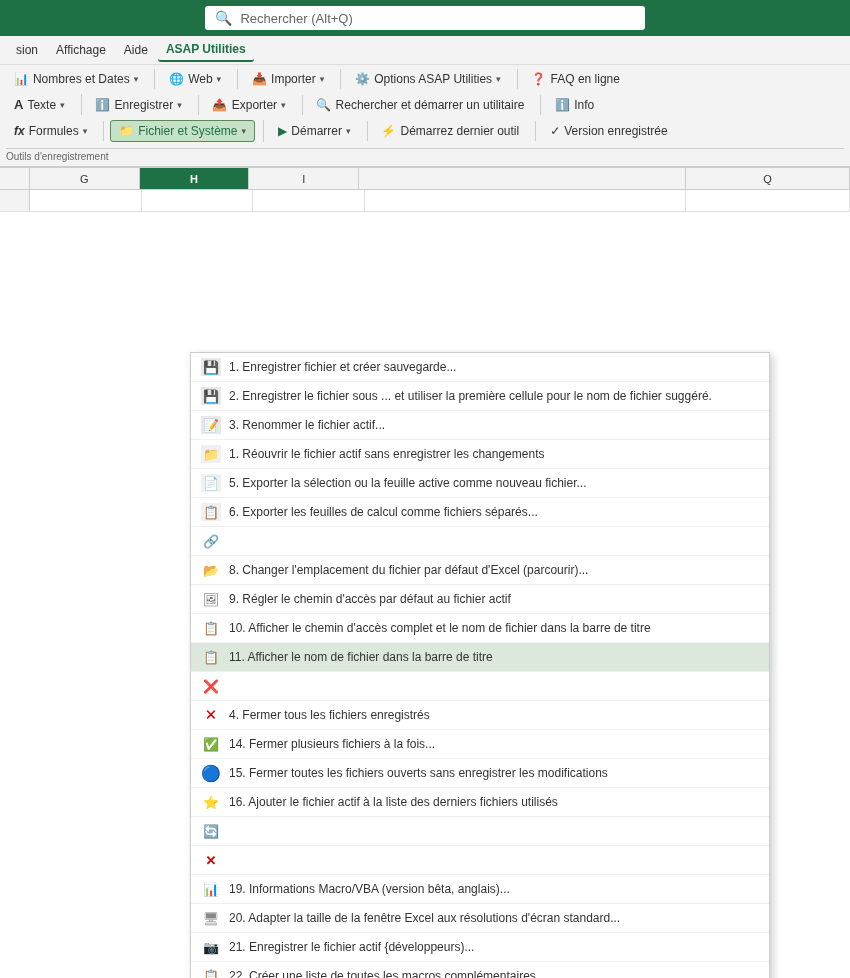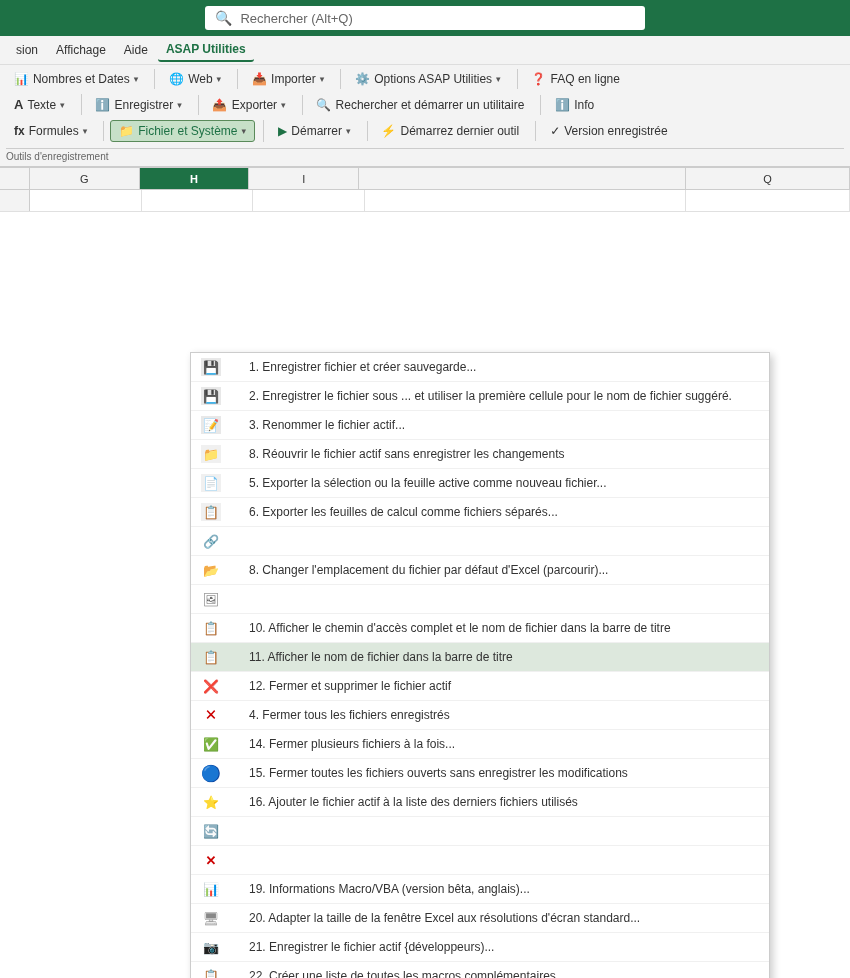--- a/index.html
+++ b/index.html
@@ -122,21 +122,21 @@
     .dropdown-item.highlighted-item { background: #dde8dd; }
     .item-icon {
       width: 20px;
       height: 18px;
       flex-shrink: 0;
       display: flex;
       align-items: center;
       justify-content: center;
       font-size: 13px;
     }
-    .item-text { flex: 1; font-size: 12px; margin-left: 20px; }
+    .item-text { flex: 1; font-size: 12px; }
 
     
     .grid-area {
       background: white;
       position: relative;
     }
     .grid-rows {
       display: flex;
       flex-direction: column;
     }
@@ -250,21 +250,21 @@
       <div class="ribbon-btn">
         <span>ℹ️</span>
         <span>Info</span>
       </div>
     </div>
   </div>
 
   <div class="ribbon-row1" style="margin-top:2px;">
     <div style="display:flex;align-items:center;border-right:1px solid #ccc;padding-right:8px;margin-right:4px;gap:2px;">
       <div class="ribbon-btn">
-        <span style="font-weight:bold;">fx</span>
+        <span style="font-style:italic;font-weight:bold;">fx</span>
         <span>Formules</span>
         <span class="arrow">▾</span>
       </div>
     </div>
     <div style="display:flex;align-items:center;border-right:1px solid #ccc;padding-right:8px;margin-right:4px;gap:2px;">
       <div class="ribbon-btn ribbon-active-btn">
         <span>📁</span>
         <span>Fichier et Système</span>
         <span class="arrow">▾</span>
       </div>
@@ -326,51 +326,51 @@
         <div class="dropdown-item">
           <span class="item-icon" style="background: rgb(232, 232, 232); color: rgb(51, 51, 51);">💾</span>
           <span class="item-text">2. Enregistrer le fichier sous ... et utiliser la première cellule pour le nom de fichier suggéré.</span>
         </div>
         <div class="dropdown-item">
           <span class="item-icon" style="background: rgb(232, 232, 232); color: rgb(51, 51, 51);">📝</span>
           <span class="item-text">3. Renommer le fichier actif...</span>
         </div>
         <div class="dropdown-item">
           <span class="item-icon" style="background: rgb(240, 240, 240); color: rgb(85, 85, 85);">📁</span>
-          <span class="item-text">8. Réouvrir le fichier actif sans enregistrer les changements</span>
+          <span class="item-text">1. Réouvrir le fichier actif sans enregistrer les changements</span>
         </div>
         <div class="dropdown-item">
           <span class="item-icon" style="background: rgb(240, 240, 240); color: rgb(85, 85, 85);">📄</span>
           <span class="item-text">5. Exporter la sélection ou la feuille active comme nouveau fichier...</span>
         </div>
         <div class="dropdown-item">
           <span class="item-icon" style="background: rgb(240, 240, 240); color: rgb(85, 85, 85);">📋</span>
           <span class="item-text">6. Exporter les feuilles de calcul comme fichiers séparés...</span>
         </div>
         <div class="dropdown-item">
           <span class="item-icon" style="color: rgb(102, 102, 102);">🔗</span>
         </div>
         <div class="dropdown-item">
           <span class="item-icon" style="color: rgb(102, 102, 102);">📂</span>
           <span class="item-text">8. Changer l'emplacement du fichier par défaut d'Excel (parcourir)...</span>
         </div>
         <div class="dropdown-item">
           <span class="item-icon" style="color: rgb(102, 102, 102);">🖼</span>
+          <span class="item-text">9. Régler le chemin d'accès par défaut au fichier actif</span>
         </div>
         <div class="dropdown-item">
           <span class="item-icon" style="color: rgb(85, 85, 85);">📋</span>
           <span class="item-text">10. Afficher le chemin d'accès complet et le nom de fichier dans la barre de titre</span>
         </div>
         <div class="dropdown-item highlighted-item">
           <span class="item-icon" style="color: rgb(85, 85, 85);">📋</span>
           <span class="item-text">11. Afficher le nom de fichier dans la barre de titre</span>
         </div>
         <div class="dropdown-item">
           <span class="item-icon" style="color: rgb(204, 0, 0);">❌</span>
-          <span class="item-text">12. Fermer et supprimer le fichier actif</span>
         </div>
         <div class="dropdown-item">
           <span class="item-icon" style="color: rgb(204, 0, 0);">🗙</span>
           <span class="item-text">4. Fermer tous les fichiers enregistrés</span>
         </div>
         <div class="dropdown-item">
           <span class="item-icon" style="color: rgb(30, 113, 69);">✅</span>
           <span class="item-text">14. Fermer plusieurs fichiers à la fois...</span>
         </div>
         <div class="dropdown-item">

